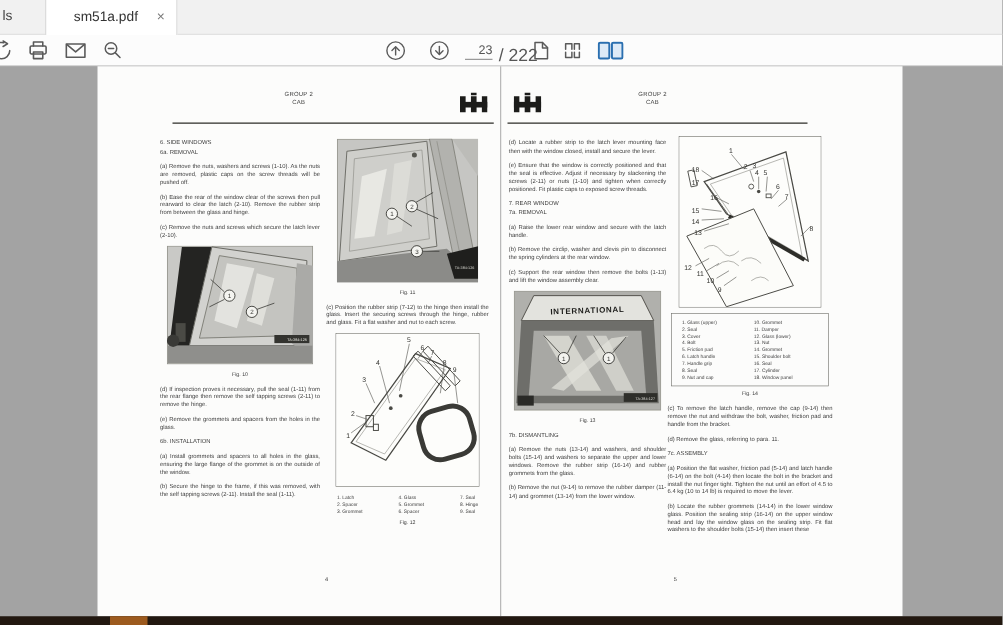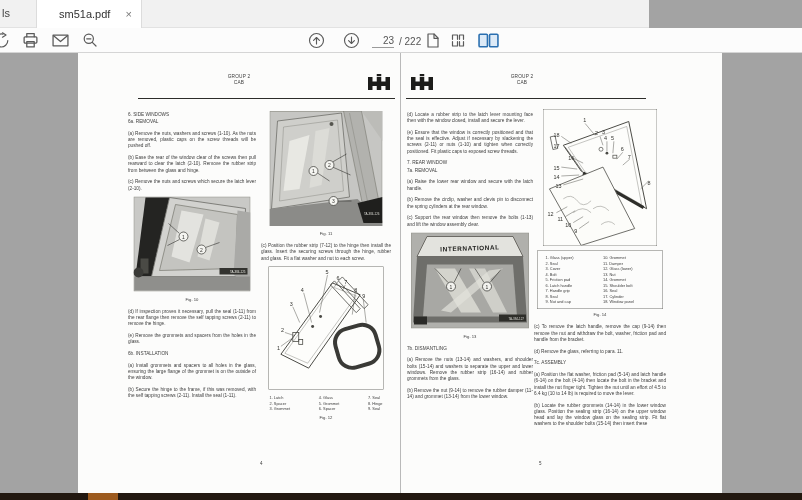--- a/index.html
+++ b/index.html
@@ -1,35 +1,35 @@
 <!DOCTYPE html>
 <html><head>
 <meta charset="utf-8">
 <style>
   * { margin:0; padding:0; box-sizing:border-box; }
   html,body { width:802px; height:500px; }
   body { font-family:"Liberation Sans",sans-serif; background:#a3a3a3; position:relative; overflow:hidden; }
 
   
-  .tabbar { position:absolute; left:0; top:0; width:649px; height:28px; background:#f1f1f1; border-bottom:1px solid #e2e2e2; }
+  .tabbar { position:absolute; left:0; top:0; width:802px; height:28px; background:#f1f1f1; border-bottom:1px solid #e2e2e2; }
   .tab-partial { position:absolute; left:2px; top:7px; font-size:11px; color:#444; }
   .tab-active { position:absolute; left:36px; top:0; width:106px; height:28px; background:#fff;
                 border-left:1px solid #dcdcdc; border-right:1px solid #dcdcdc; display:flex; align-items:center; }
   .tab-label { font-size:11px; color:#333; margin-left:22px; }
   .tab-close { margin-left:15px; font-size:11px; color:#777; cursor:default; }
 
   
   .toolbar { position:absolute; top:28px; left:0; width:802px; height:25px; background:#fcfcfc; border-bottom:1px solid #d5d5d5; }
   .tbicon { position:absolute; top:4px; }
   .tbicon path, .tbicon rect, .tbicon circle, .tbicon line
     { stroke:#5a5a5a; fill:none; stroke-width:1.2; stroke-linecap:round; stroke-linejoin:round; }
   .tbicon.blue rect { stroke:#2a6fb0; fill:#ddeaf7; stroke-width:1.5; }
   .pgfield { position:absolute; left:372px; top:6px; width:22px; height:14px; border:none; border-bottom:1px solid #9a9a9a;
              background:transparent; font-size:10px; color:#555; text-align:right; font-family:"Liberation Sans",sans-serif; }
-  .pgtotal { position:absolute; left:399px; top:8px; font-size:10px; color:#555; }
+  .pgtotal { position:absolute; left:399px; top:8px; font-size:14px; color:#555; }
 
   
   .content { position:absolute; top:53px; left:0; width:802px; height:440px; background:#a3a3a3; }
   .page { position:absolute; top:0; width:322px; height:440px; background:#fcfcfb; overflow:hidden; }
   .pageL { left:78px; }
   .pageR { left:400px; border-left:1px solid #b9b9b9; }
   .page-inner { width:644px; height:880px; transform:scale(0.5); transform-origin:0 0; position:relative;
                 color:#3c3c3c; }
 
   .hdr-block { position:absolute; top:40px; width:644px; text-align:center; font-size:9.5px; line-height:1.35; letter-spacing:.4px; }

